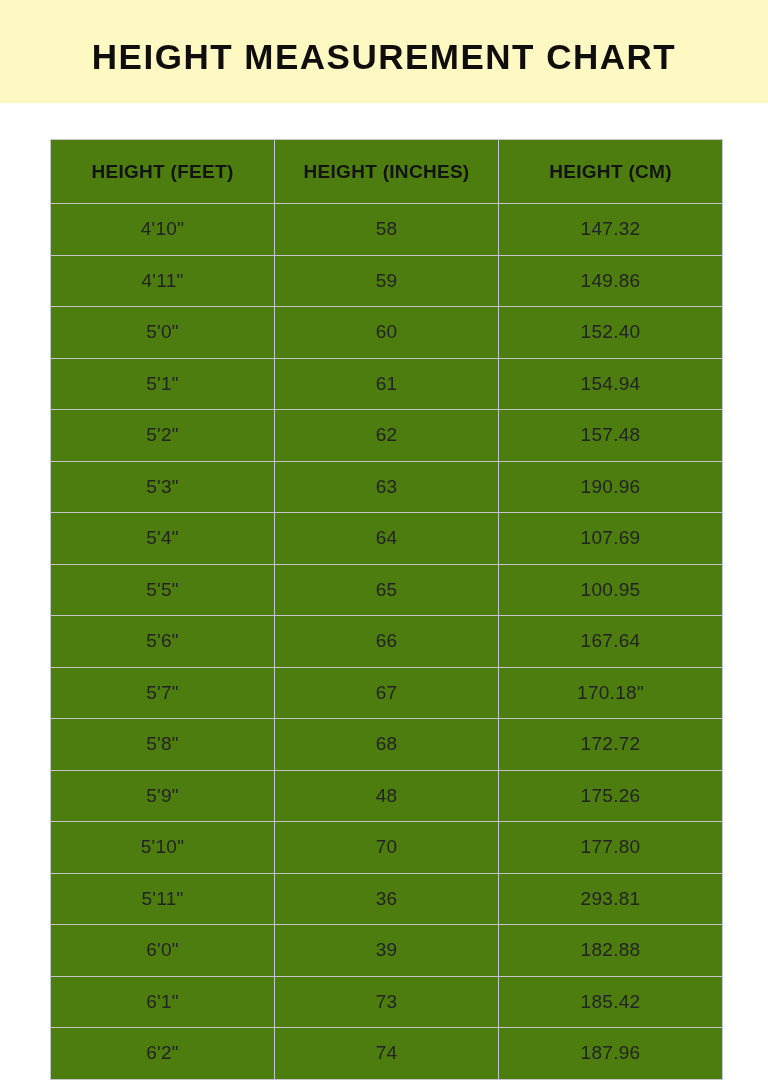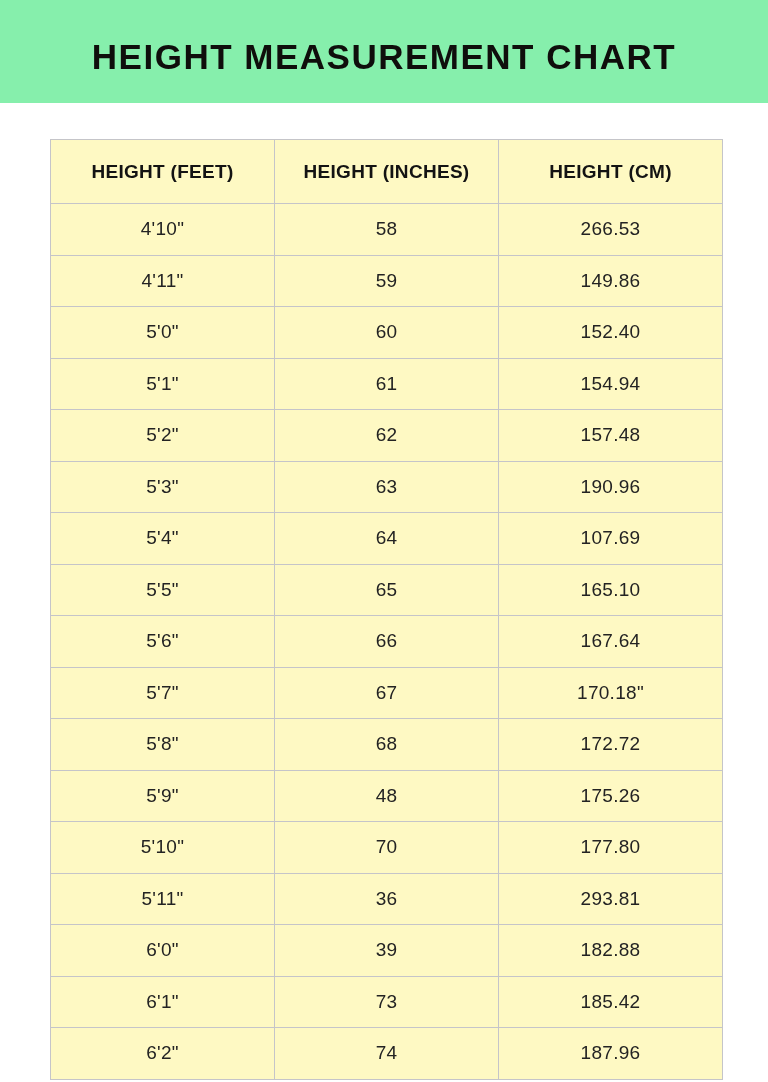--- a/index.html
+++ b/index.html
@@ -10,21 +10,21 @@
     width: 768px;
     height: 1082px;
     background: #ffffff;
     font-family: "Liberation Sans", sans-serif;
     position: relative;
     overflow: hidden;
   }
   .banner {
     width: 768px;
     height: 103px;
-    background: #86efac;
+    background: #fef9c3;
     display: flex;
     align-items: center;
     justify-content: center;
     box-sizing: border-box;
     padding-top: 10px;
   }
   .page-title {
     font-size: 35px;
     font-weight: 800;
     letter-spacing: 1.5px;
@@ -40,21 +40,21 @@
   table.height-table {
     width: 100%;
     border-collapse: collapse;
     table-layout: fixed;
   }
   table.height-table th,
   table.height-table td {
     border: 1px solid #c5c5c9;
     text-align: center;
     vertical-align: middle;
-    background: #fef9c3;
+    background: #4d7c0f;
   }
   table.height-table th {
     height: 61px;
     font-size: 19px;
     font-weight: bold;
     color: #131313;
     letter-spacing: 0.3px;
   }
   table.height-table td {
     height: 48.5px;
@@ -77,21 +77,21 @@
       <tr>
         <th>HEIGHT (FEET)</th>
         <th>HEIGHT (INCHES)</th>
         <th>HEIGHT (CM)</th>
       </tr>
     </thead>
     <tbody>
         <tr>
           <td>4'10"</td>
           <td>58</td>
-          <td>266.53</td>
+          <td>147.32</td>
         </tr>
         <tr>
           <td>4'11"</td>
           <td>59</td>
           <td>149.86</td>
         </tr>
         <tr>
           <td>5'0"</td>
           <td>60</td>
           <td>152.40</td>
@@ -112,21 +112,21 @@
           <td>190.96</td>
         </tr>
         <tr>
           <td>5'4"</td>
           <td>64</td>
           <td>107.69</td>
         </tr>
         <tr>
           <td>5'5"</td>
           <td>65</td>
-          <td>165.10</td>
+          <td>100.95</td>
         </tr>
         <tr>
           <td>5'6"</td>
           <td>66</td>
           <td>167.64</td>
         </tr>
         <tr>
           <td>5'7"</td>
           <td>67</td>
           <td>170.18"</td>

